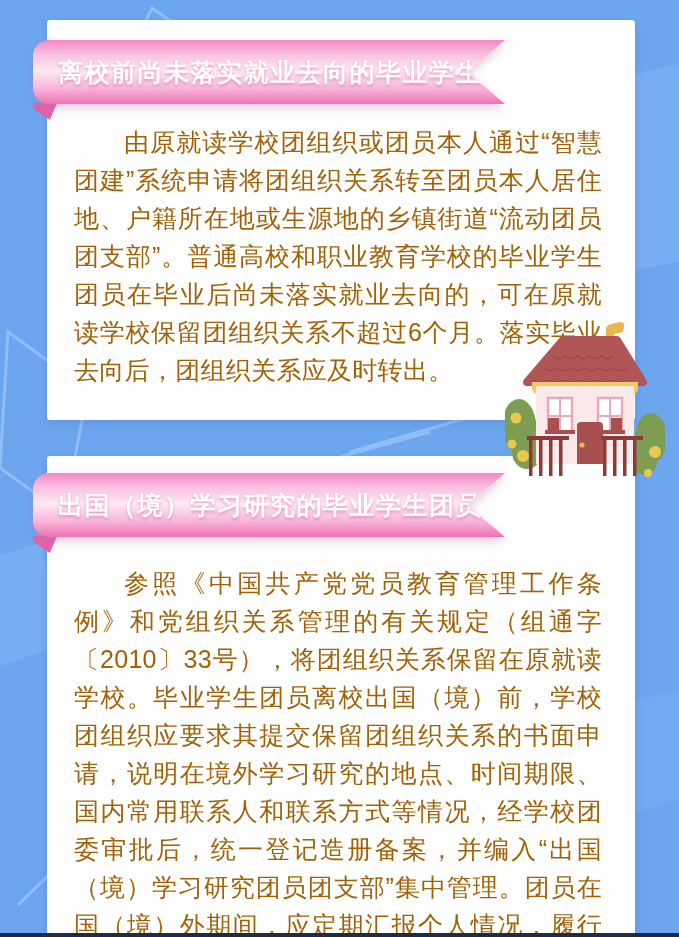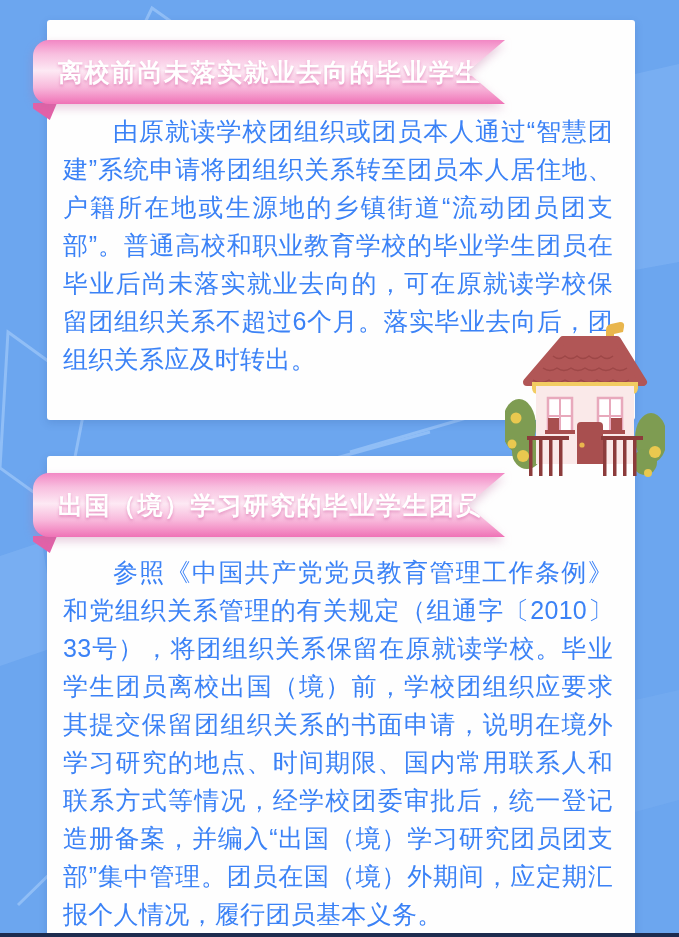--- a/index.html
+++ b/index.html
@@ -30,22 +30,22 @@
     font-size:25px;font-weight:bold;color:#FFFFFF;letter-spacing:1.5px;
     text-shadow:0 2px 3px rgba(214,98,164,.55);white-space:nowrap;
   }
   .fold{
     position:absolute;left:-14px;width:24px;height:17px;background:#E361A8;z-index:2;
     clip-path:polygon(0 0,100% 0,70% 100%,0 32%);border-radius:0 0 6px 10px;
   }
   .card-1 .fold{top:83px;}
   .card-2 .fold{top:80px;}
   .body-text{
-    position:absolute;left:16px;right:22px;margin:0;
-    font-size:25px;line-height:38px;color:#3b82f6;
+    position:absolute;left:16px;right:22px;margin:11px;
+    font-size:25px;line-height:38px;color:#a16207;
     text-align:justify;text-indent:2em;letter-spacing:.3px;
   }
   .card-1 .body-text{top:92px;}
   .card-2 .body-text{top:97px;}
   .house{position:absolute;left:505px;top:322px;width:160px;height:158px;z-index:4;}
   .bottom-bar{position:absolute;left:0;bottom:0;width:679px;height:4px;background:#1D2B4E;z-index:6;}
 </style>
 </head>
 <body>
 

